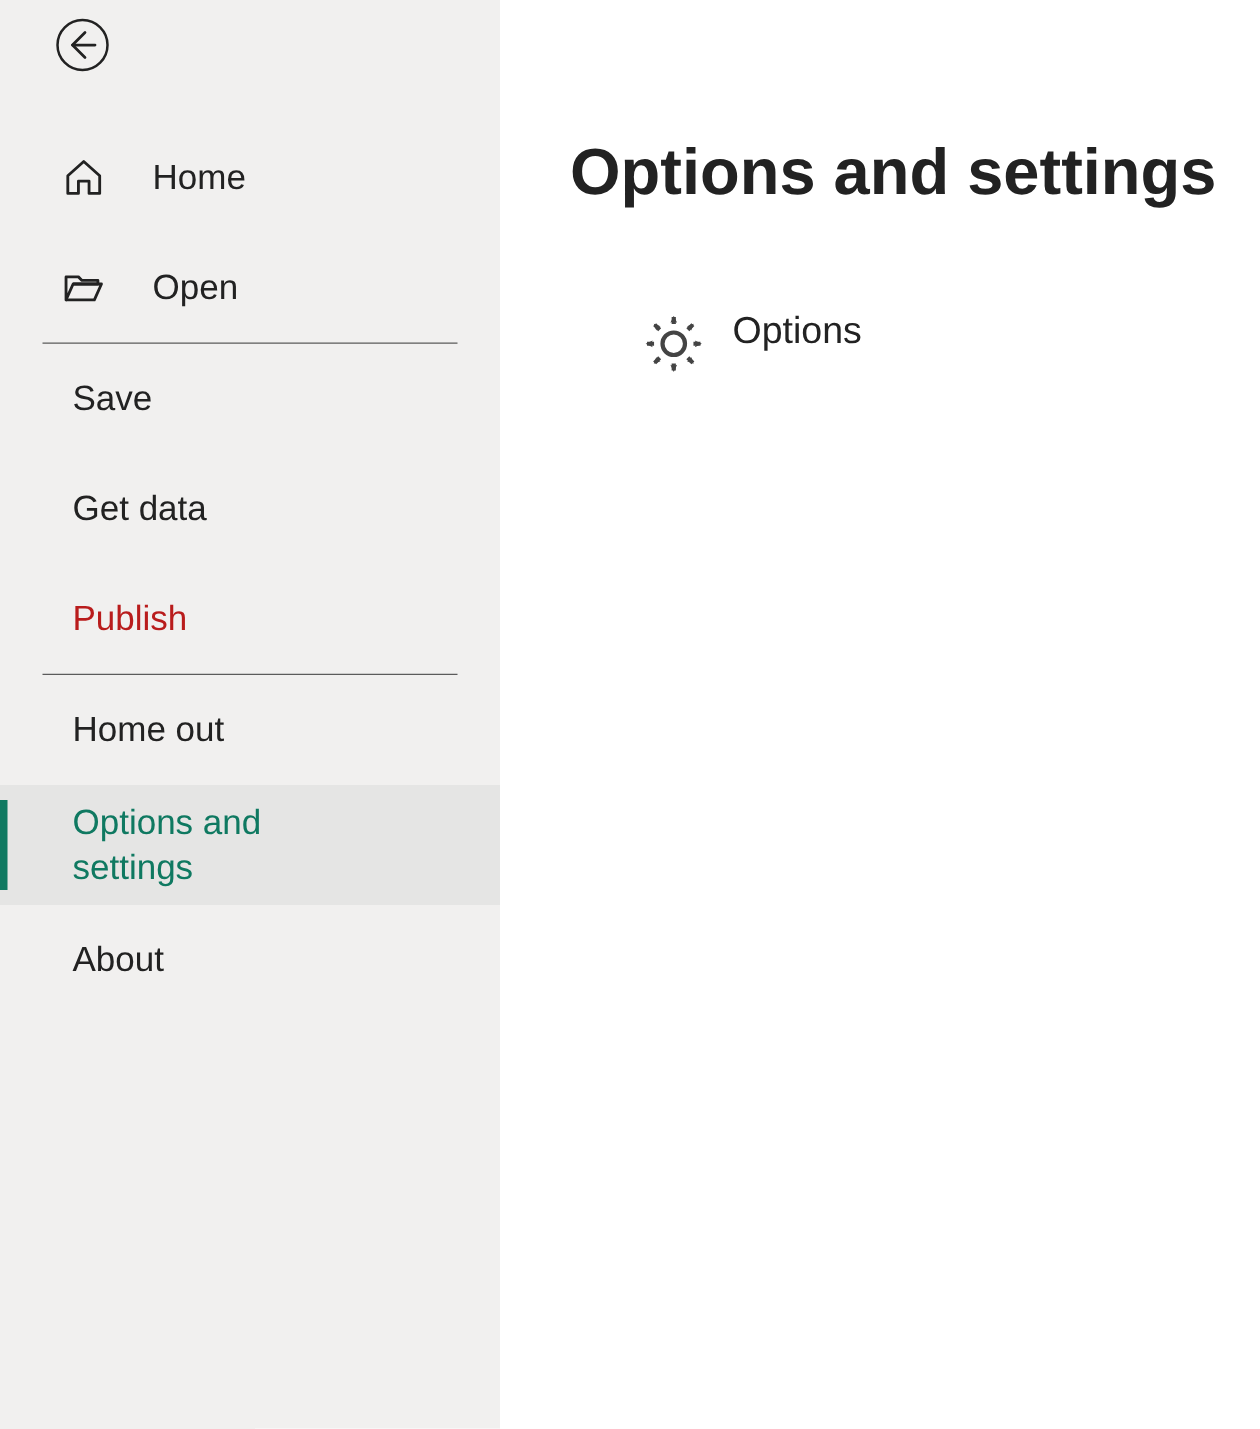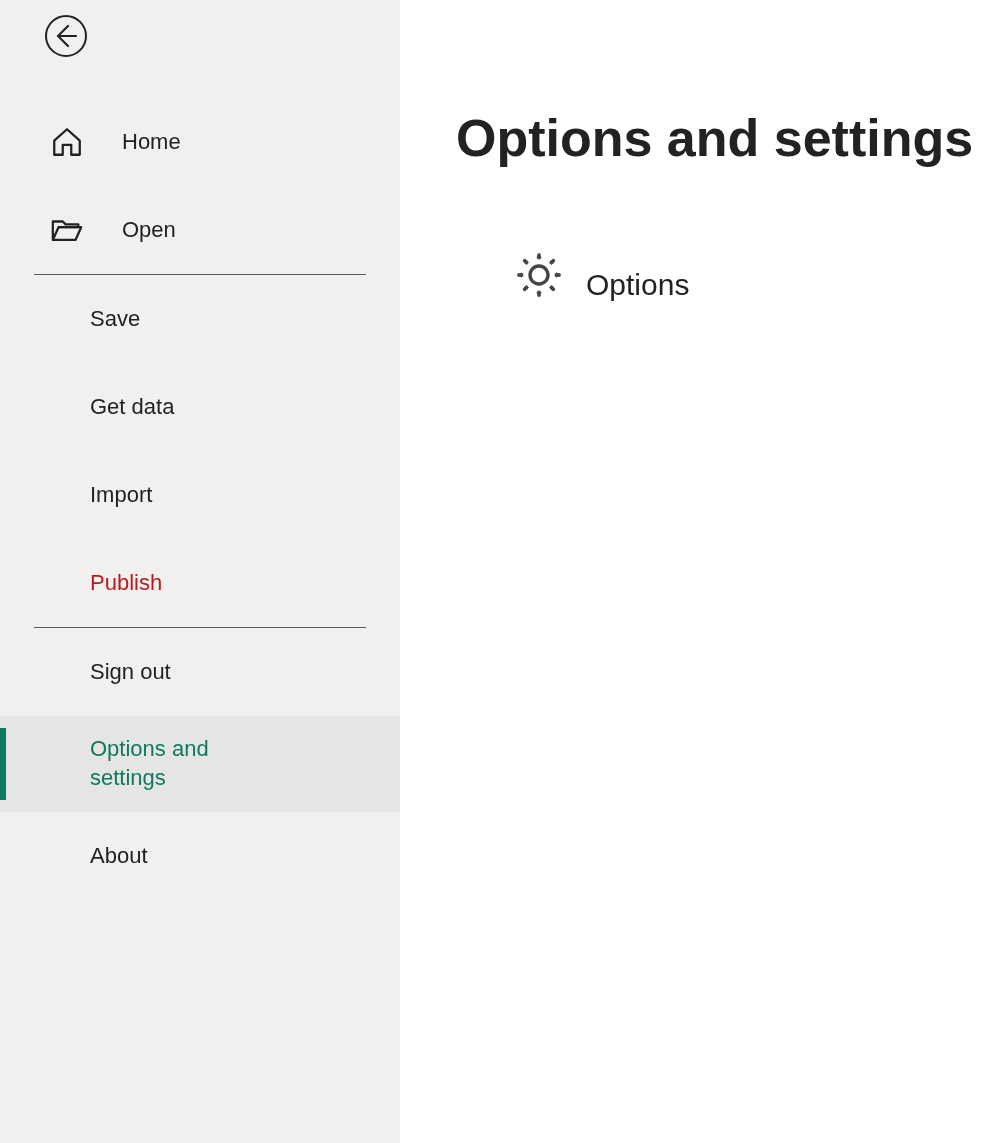--- a/index.html
+++ b/index.html
@@ -27,29 +27,29 @@
       display: flex;
       align-items: center;
       justify-content: center;
       cursor: pointer;
     }
     .menu-item {
       display: flex;
       align-items: center;
       height: 88px;
       padding-left: 50px;
-      font-size: 22px;
+      font-size: 28px;
       cursor: pointer;
     }
     .menu-item .icon-slot {
       width: 72px;
       display: flex;
       align-items: center;
     }
-    .menu-item.no-icon { padding-left: 90px; }
+    .menu-item.no-icon { padding-left: 58px; }
     .menu-item.selected {
       background: #e5e5e4;
       color: #0f7961;
       position: relative;
     }
     .menu-item.selected::before {
       content: "";
       position: absolute;
       left: 0; top: 12px; bottom: 12px;
       width: 6px;
@@ -66,21 +66,21 @@
       flex: 1;
       padding: 108px 0 0 56px;
     }
     .page-title {
       font-size: 52px;
       font-weight: 600;
       margin-bottom: 48px;
     }
     .option-row {
       display: flex;
-      align-items: flex-end;
+      align-items: flex-start;
       padding: 32px 20px;
       font-size: 30px;
       cursor: pointer;
       margin-left: 16px;
     }
     .option-row .opt-icon {
       width: 94px;
       display: flex;
       justify-content: center;
     }
@@ -128,33 +128,30 @@
   <div class="menu-item no-icon">
     <span>Save</span>
   </div>
 
 
 
   <div class="menu-item no-icon">
     <span>Get data</span>
   </div>
 
-  <div class="menu-item no-icon">
-    <span>Import</span>
-  </div>
 
 
   <div class="menu-item no-icon disabled">
     <span>Publish</span>
   </div>
 
   <div class="divider"></div>
 
   <div class="menu-item no-icon">
-    <span>Sign out</span>
+    <span>Home out</span>
   </div>
 
   <div class="menu-item no-icon selected multiline">
     <span style="max-width:200px;">Options and settings</span>
   </div>
 
   <div class="menu-item no-icon">
     <span>About</span>
   </div>
 

